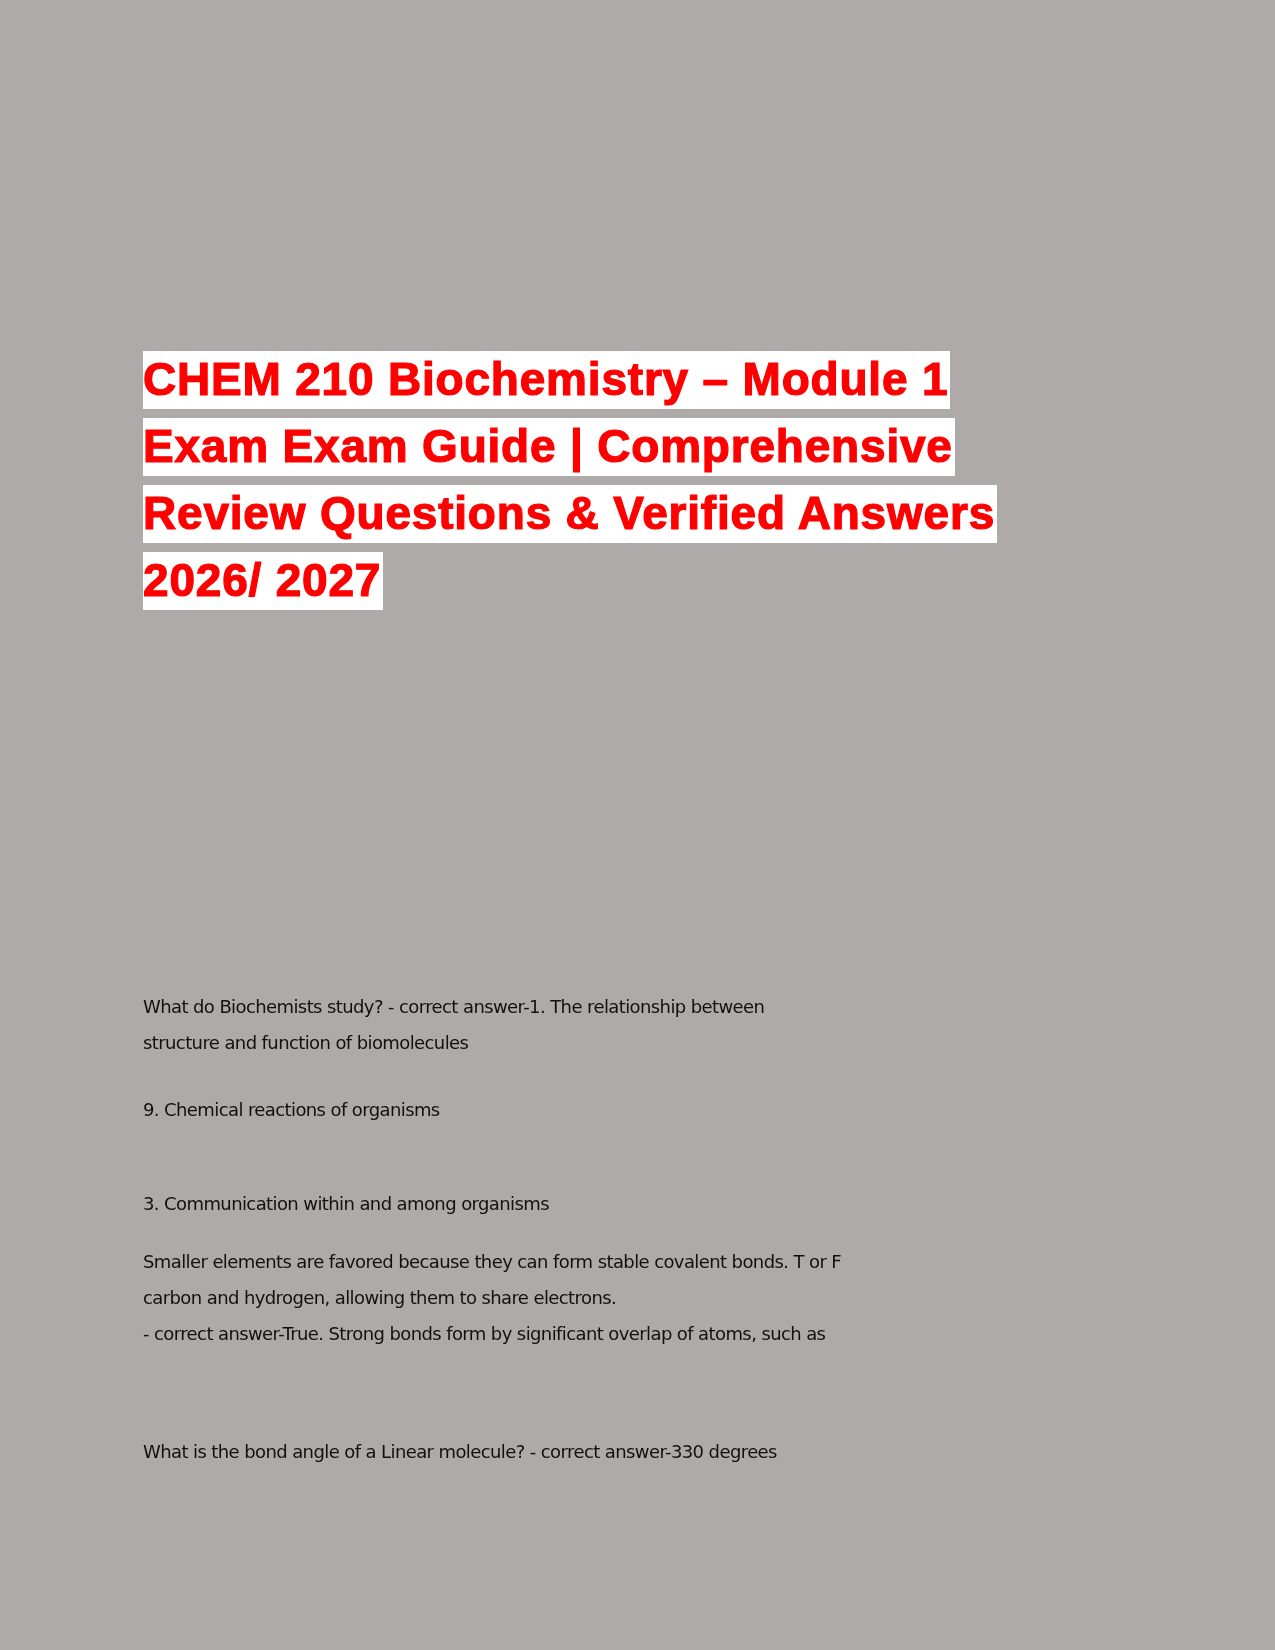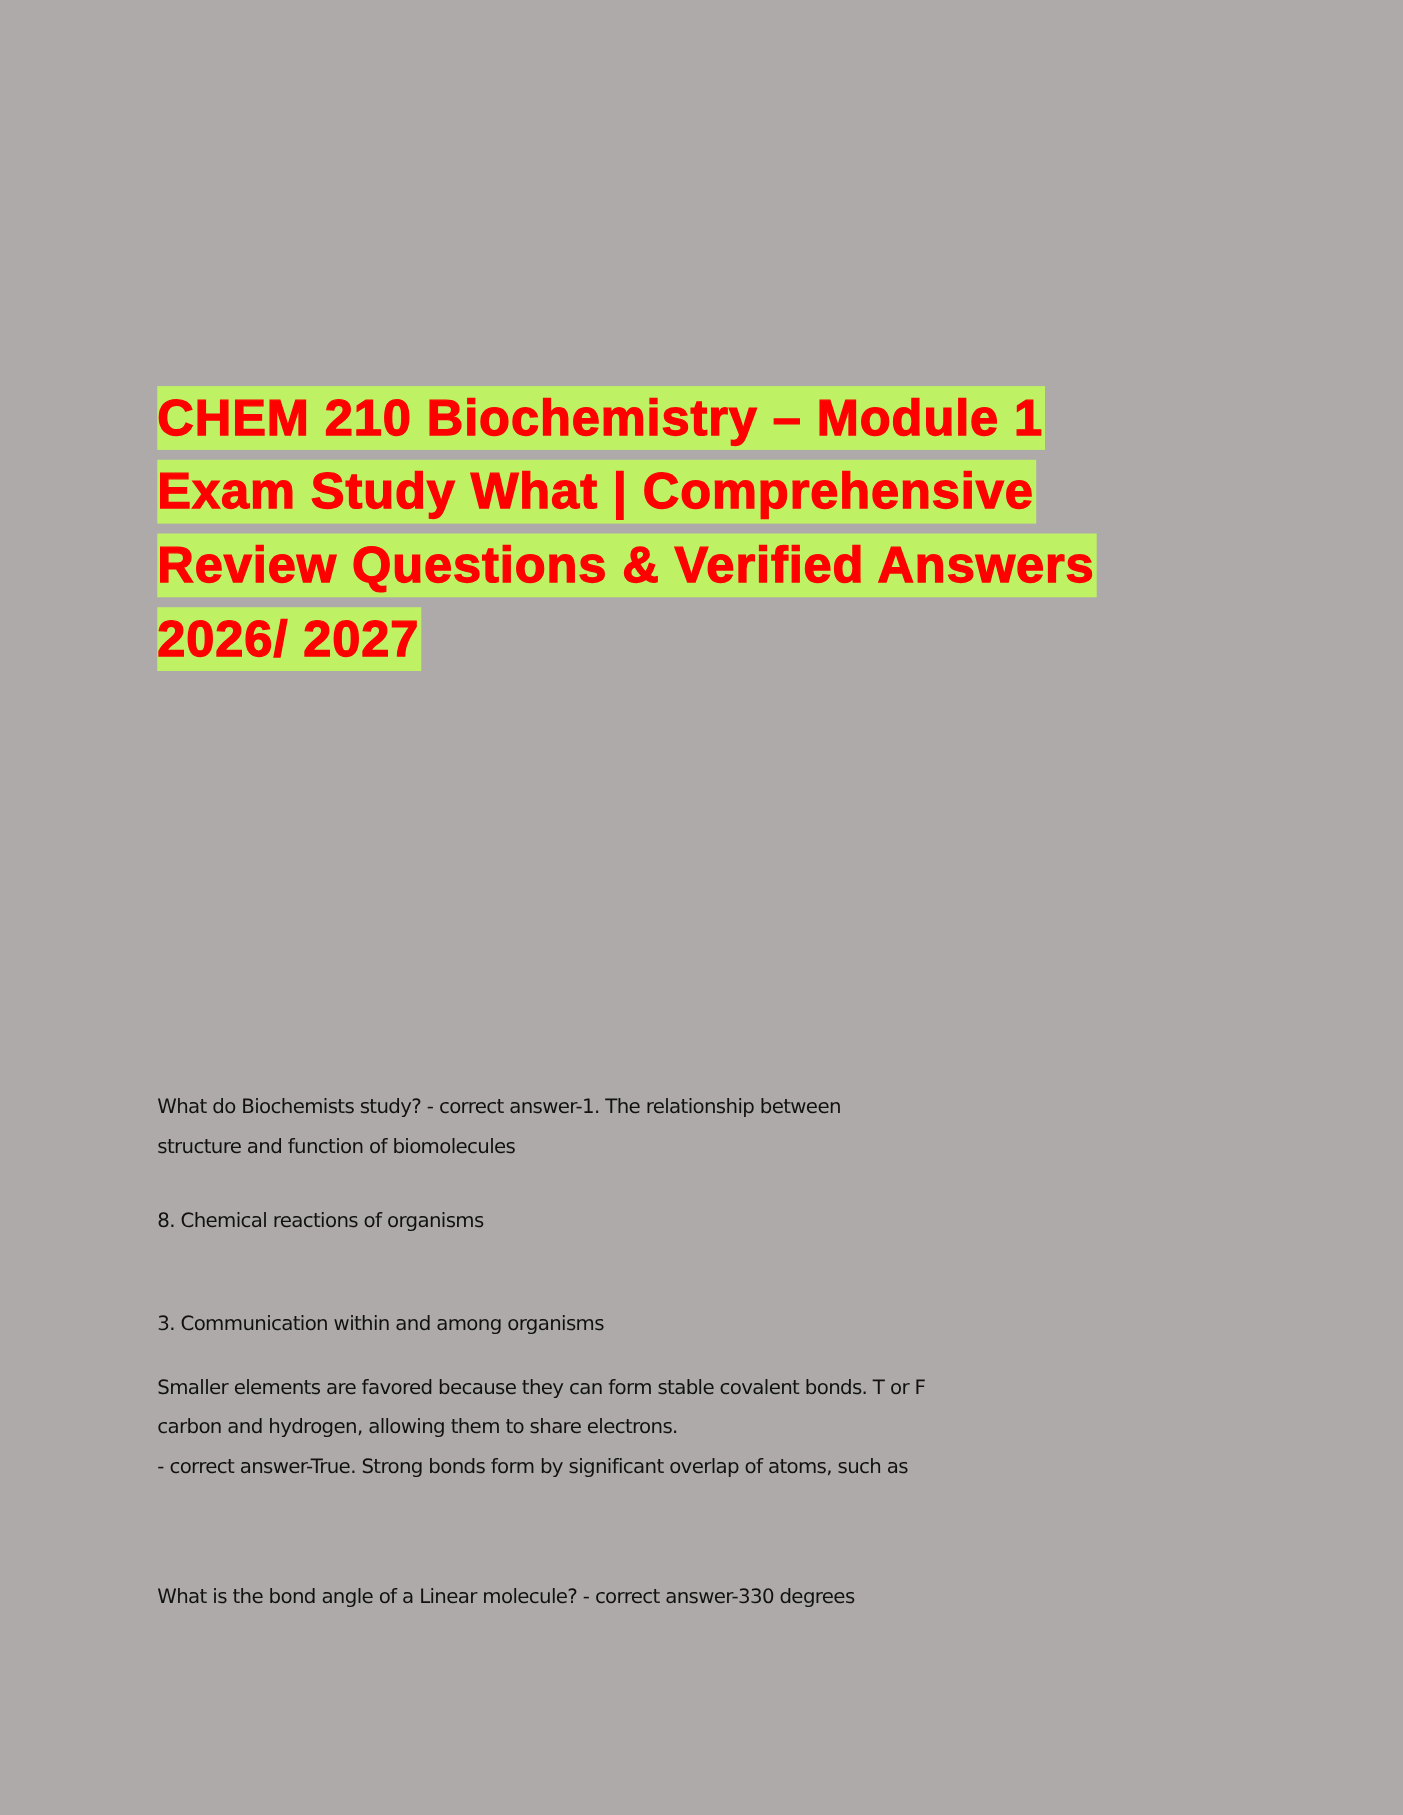--- a/index.html
+++ b/index.html
@@ -20,21 +20,21 @@
     font-weight: bold;
     font-size: 46px;
     line-height: 67px;
     color: #ff0000;
   }
   .title-line {
     display: block;
     height: 67px;
   }
   .title-line span {
-    background: #bef264;
+    background: #ffffff;
     padding: 2px 2px 4px 0;
     letter-spacing: 0.8px;
     -webkit-text-stroke: 1.2px #ff0000;
   }
   .body-text {
     position: absolute;
     left: 143px;
     width: 960px;
     font-family: "DejaVu Sans", sans-serif;
     font-size: 18px;
@@ -49,31 +49,31 @@
   .q3 { top: 1434px; }
   .body-text span.line { display: block; white-space: nowrap; }
 </style>
 </head>
 <body>
 
 <div class="page">
 
   <div class="title">
     <div class="title-line"><span>CHEM 210 Biochemistry – Module 1</span></div>
-    <div class="title-line"><span>Exam Study What | Comprehensive</span></div>
+    <div class="title-line"><span>Exam Exam Guide | Comprehensive</span></div>
     <div class="title-line"><span>Review Questions &amp; Verified Answers</span></div>
     <div class="title-line"><span>2026/ 2027</span></div>
   </div>
 
   <div class="body-text q1">
     <span class="line">What do Biochemists study? - correct answer-1. The relationship between</span>
     <span class="line">structure and function of biomolecules</span>
   </div>
   <div class="body-text q1-item2">
-    <span class="line">8. Chemical reactions of organisms</span>
+    <span class="line">9. Chemical reactions of organisms</span>
   </div>
   <div class="body-text q1-item3">
     <span class="line">3. Communication within and among organisms</span>
   </div>
 
   <div class="body-text q2">
     <span class="line">Smaller elements are favored because they can form stable covalent bonds. T or F</span>
     <span class="line">carbon and hydrogen, allowing them to share electrons.</span>
     <span class="line">- correct answer-True. Strong bonds form by significant overlap of atoms, such as</span>
   </div>

